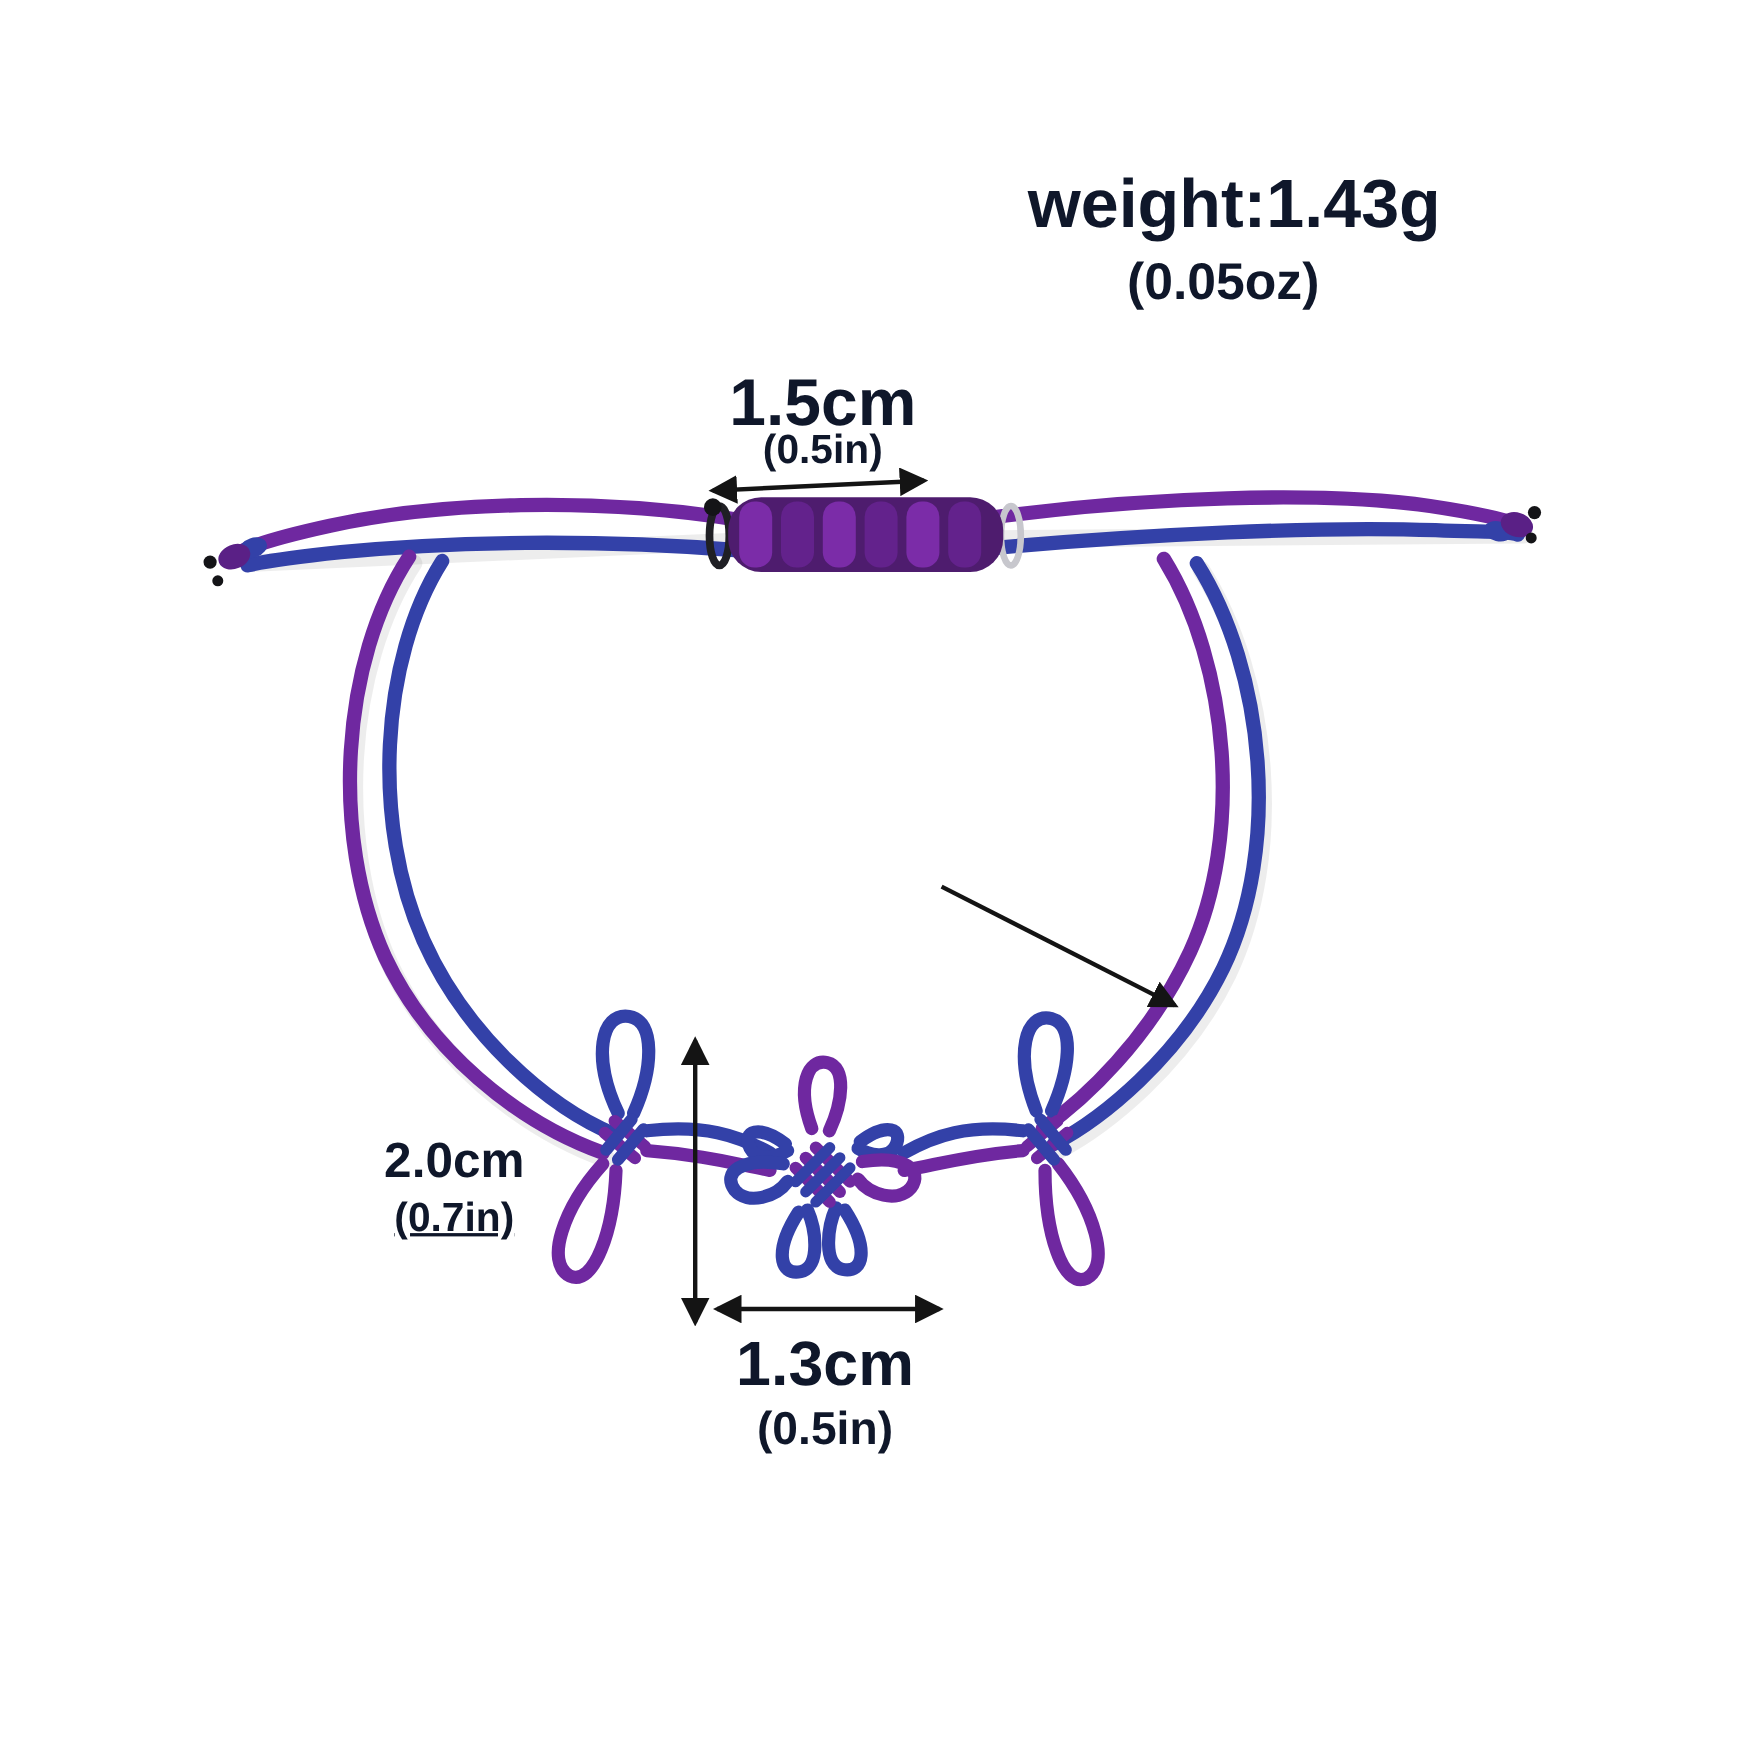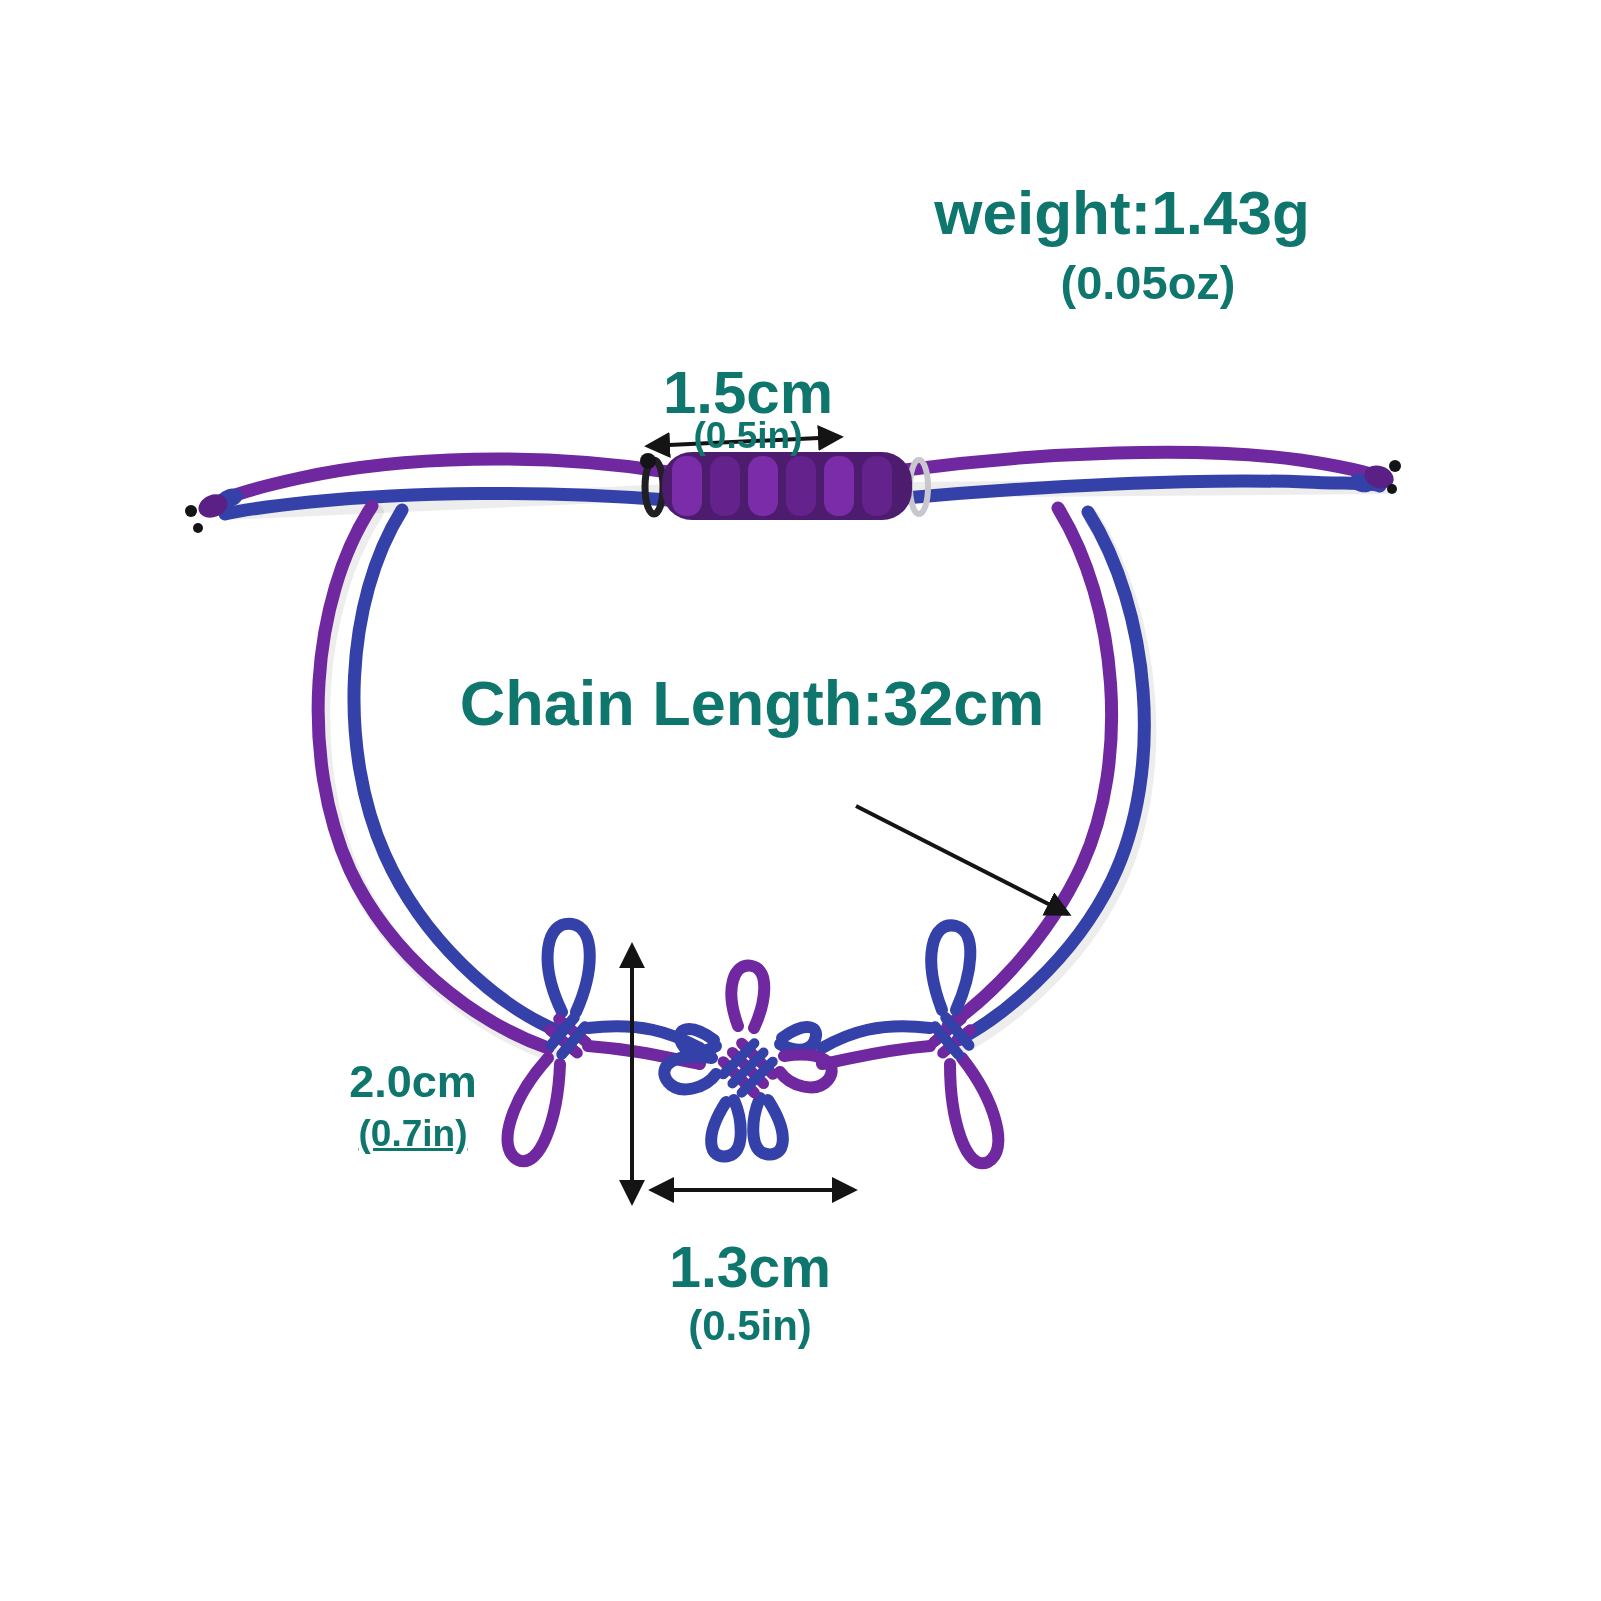--- a/index.html
+++ b/index.html
@@ -11,23 +11,22 @@
     color:#151515;
     overflow:hidden;
   }
   .stage svg{position:absolute;left:0;top:0;}
   .lbl{
     position:absolute;
     transform:translateX(-50%);
     text-align:center;
     font-weight:700;
     white-space:nowrap;
-    color:#0f766e;
+    color:#0f172a;
     line-height:1;
-    margin-top:27px;
   }
   .weight-main{font-size:62px;}
   .weight-sub{font-size:47px;}
   .w15-main{font-size:60px;}
   .w15-sub{font-size:37px;}
   .chain-main{font-size:63px;}
   .chain-sub{font-size:58px;}
   .h20-main{font-size:45px;}
   .h20-sub{font-size:37px;}
   .w13-main{font-size:57px;}
@@ -146,26 +145,25 @@
 
     <g stroke="#141414" stroke-width="4" fill="none">
       <path d="M 648 446 L 840 437" marker-start="url(#ah)" marker-end="url(#ah)"></path>
       <path d="M 856 806 L 1068 914" marker-end="url(#ah)"></path>
       <path d="M 632 946 L 632 1202" marker-start="url(#ah)" marker-end="url(#ah)"></path>
       <path d="M 652 1190 L 854 1190" marker-start="url(#ah)" marker-end="url(#ah)"></path>
     </g>
   </svg>
 
   <div class="lbl weight-main" style="left:1122px;top:155px;">weight:1.43g</div>
-  <div class="lbl weight-sub" style="left:1148px;top:232px;">(0.05oz)</div>
+  <div class="lbl weight-sub" style="left:1112px;top:232px;">(0.05oz)</div>
 
   <div class="lbl w15-main" style="left:748px;top:336px;">1.5cm</div>
   <div class="lbl w15-sub" style="left:748px;top:390px;">(0.5in)</div>
 
-  <div class="lbl chain-main" style="left:752px;top:645px;">Chain Length:32cm</div>
 
   <div class="lbl h20-main" style="left:413px;top:1032px;">2.0cm</div>
   <div class="lbl h20-sub" style="left:413px;top:1088px;text-decoration:underline;">(0.7in)</div>
 
   <div class="lbl w13-main" style="left:750px;top:1212px;">1.3cm</div>
   <div class="lbl w13-sub" style="left:750px;top:1278px;">(0.5in)</div>
 
 </div>
 
 </body></html>

